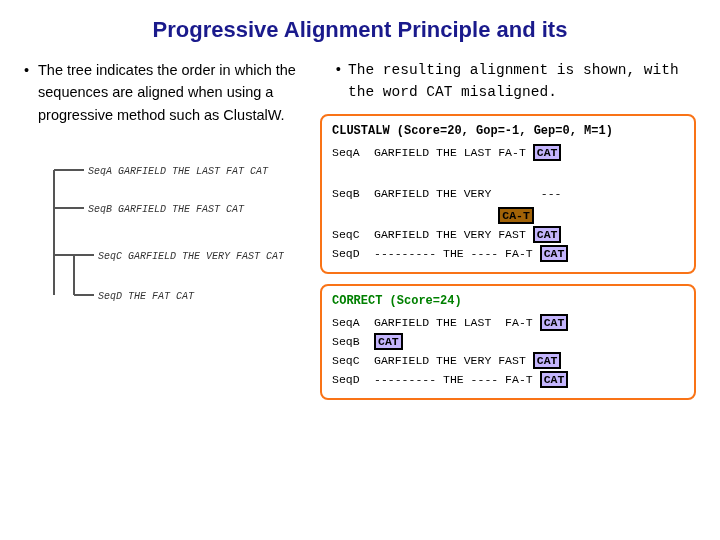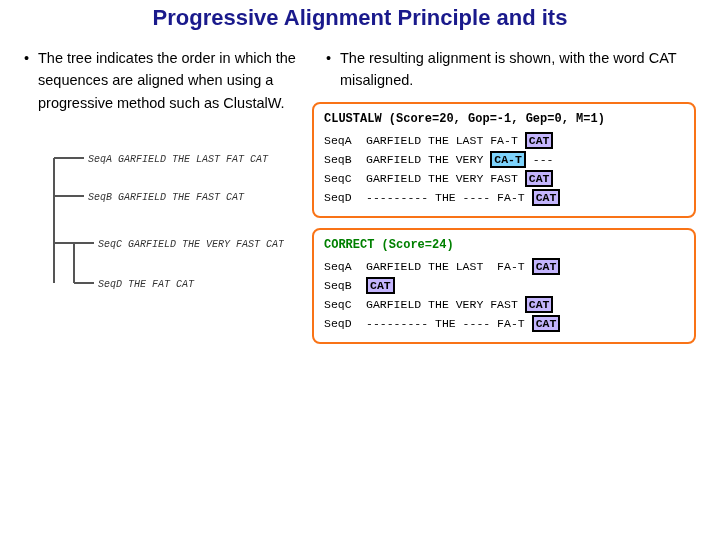--- a/index.html
+++ b/index.html
@@ -7,35 +7,35 @@
       width: 720px;
       height: 540px;
       background: #ffffff;
       font-family: Arial, sans-serif;
       overflow: hidden;
     }
 
     .page {
       width: 720px;
       height: 516px;
-      padding: 4px 24px;
+      padding: 16px 24px;
     }
 
     .title {
       text-align: center;
       font-size: 22px;
       font-weight: bold;
       color: #1a1a8c;
       margin-bottom: 14px;
       line-height: 1.3;
     }
 
     .content {
       display: flex;
-      gap: 8px;
+      gap: 16px;
       margin-top: 8px;
     }
 
     .left-col {
       width: 280px;
       flex-shrink: 0;
     }
 
     .right-col {
       flex: 1;
@@ -104,33 +104,35 @@
 
     .cat-box {
       border: 2px solid #000;
       background: #c4b5fd;
       padding: 0 2px;
       font-weight: bold;
     }
 
     .cat-box-wrong {
       border: 2px solid #000;
-      background: #7dd3fc;
+      background: #a16207;
       padding: 0 2px;
       font-weight: bold;
+      margin-top: 44px;
     }
 
     .right-bullet {
       font-size: 14.5px;
       line-height: 1.55;
     }
 
     .right-bullet ul {
       list-style: none;
       padding-left: 14px;
+      font-family: Liberation Mono, monospace;
     }
 
     .right-bullet li {
       position: relative;
       padding-left: 14px;
       margin-bottom: 6px;
     }
 
     .right-bullet li::before {
       content: "•";

